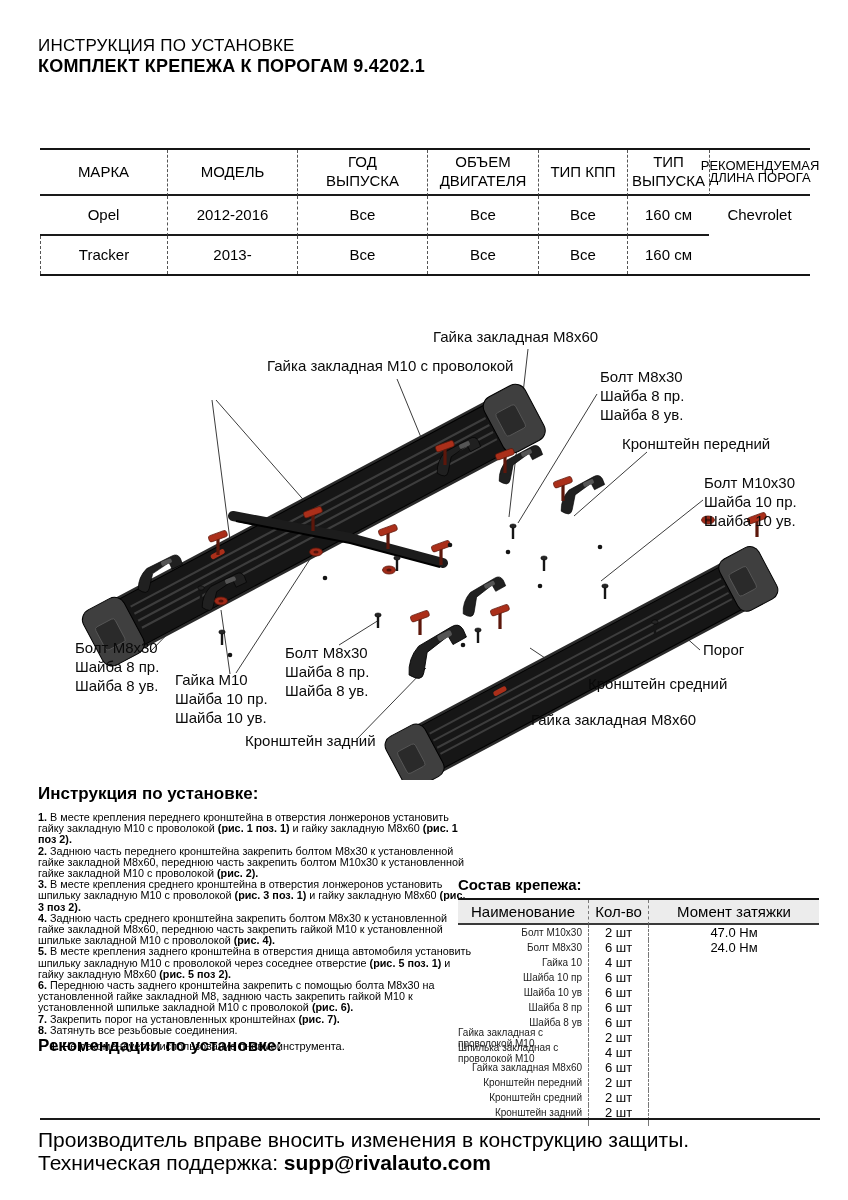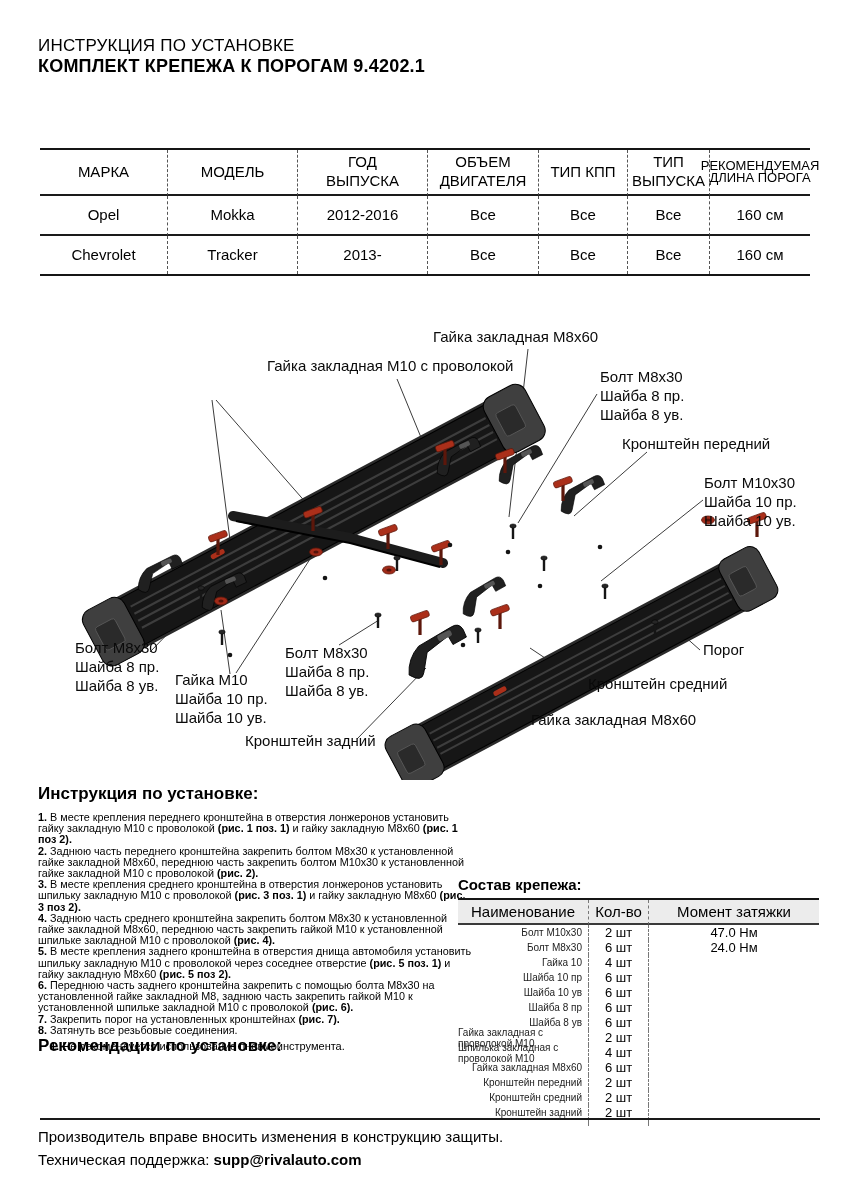--- a/index.html
+++ b/index.html
@@ -33,21 +33,21 @@
   #parts-table{display:grid;grid-template-columns:130px 60px 171px;border-top:2px solid #151515;}
   .pt-cell{display:flex;align-items:center;}
   .pt-h{height:23px;background:#ececec;border-bottom:2px solid #3a3a3a;font-size:15px;justify-content:center;text-align:center;}
   .pt-name{height:15px;font-size:10px;color:#222;justify-content:flex-end;padding-right:6px;box-sizing:border-box;}
   .pt-qty{height:15px;font-size:13px;justify-content:center;}
   .pt-tq{height:15px;font-size:13px;justify-content:center;}
   .pdash{border-left:1px dashed #777;}
   .spacer{height:6px;}
   
   #footer-rule{position:absolute;left:40px;top:1118px;width:780px;height:2px;background:#1a1a1a;}
-  .footer-line{font-size:15px;}
+  .footer-line{font-size:21px;}
   svg{position:absolute;left:0;top:315px;pointer-events:none;}
 </style>
 </head>
 <body>
 
 <div class="page">
 
   <div class="abs title1" style="left:38px;top:36px">ИНСТРУКЦИЯ ПО УСТАНОВКЕ</div>
   <div class="abs title2" style="left:38px;top:56px">КОМПЛЕКТ КРЕПЕЖА К ПОРОГАМ 9.4202.1</div>
 
@@ -57,21 +57,20 @@
       <div class="vt-cell vt-head hb dash">ГОД
 ВЫПУСКА</div>
       <div class="vt-cell vt-head hb dash">ОБЪЕМ
 ДВИГАТЕЛЯ</div>
       <div class="vt-cell vt-head hb dash">ТИП КПП</div>
       <div class="vt-cell vt-head hb dash">ТИП
 ВЫПУСКА</div>
       <div class="vt-cell vt-head hb dash small">РЕКОМЕНДУЕМАЯ
 ДЛИНА ПОРОГА</div>
       <div class="vt-cell vt-body hb">Opel</div>
-      <div class="vt-cell vt-body dash hb">Mokka</div>
       <div class="vt-cell vt-body dash hb">2012-2016</div>
       <div class="vt-cell vt-body dash hb">Все</div>
       <div class="vt-cell vt-body dash hb">Все</div>
       <div class="vt-cell vt-body dash hb">Все</div>
       <div class="vt-cell vt-body dash hb">160 см</div>
       <div class="vt-cell vt-body">Chevrolet</div>
       <div class="vt-cell vt-body dash">Tracker</div>
       <div class="vt-cell vt-body dash">2013-</div>
       <div class="vt-cell vt-body dash">Все</div>
       <div class="vt-cell vt-body dash">Все</div>

